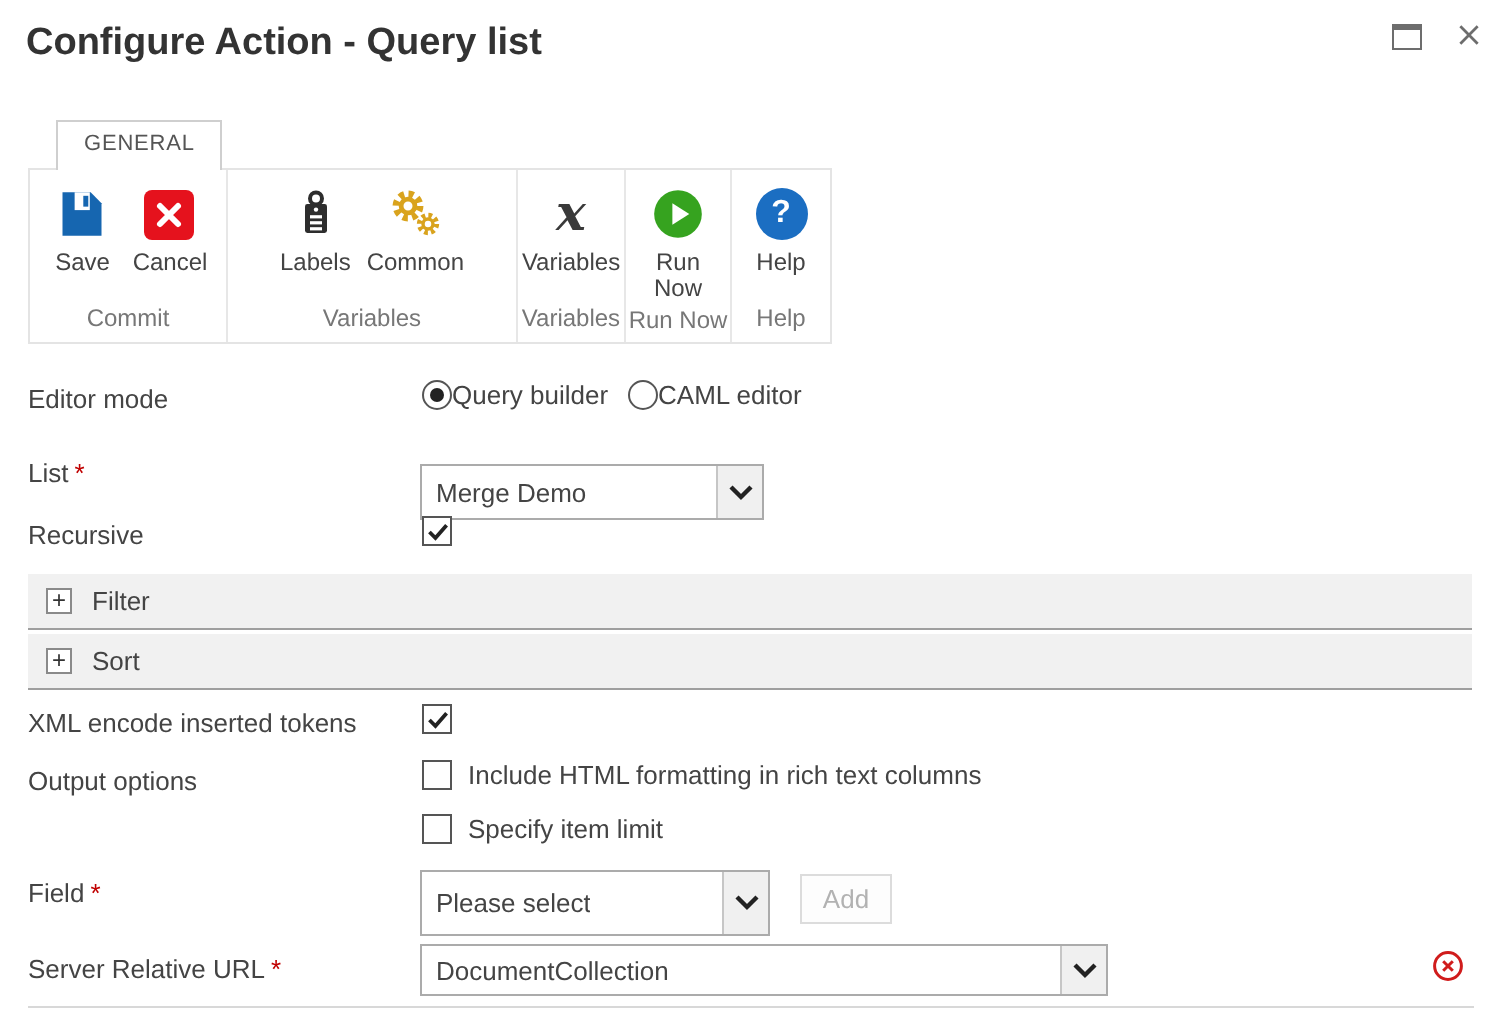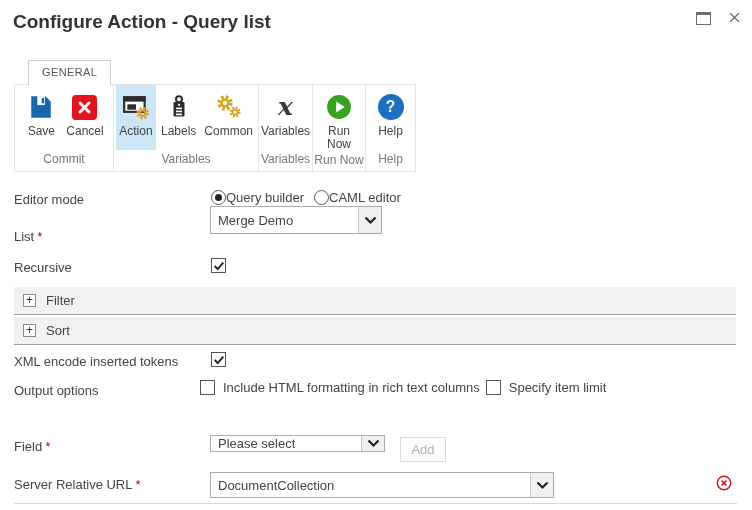--- a/index.html
+++ b/index.html
@@ -125,31 +125,20 @@
             </span>
           </span>
           <span class="rlabel">Cancel</span>
         </div>
       </div>
       <div class="rgroup-label">Commit</div>
     </div>
 
     <div class="rgroup" style="width:145px">
       <div class="rgroup-buttons">
-        <div class="rbtn selected">
-          <span class="ricon">
-            <svg width="28" height="28" viewBox="0 0 26 26">
-              <rect x="2" y="4" width="19" height="13.5" fill="#fff" stroke="#2d2d2d" stroke-width="2"></rect>
-              <rect x="1" y="3" width="21" height="5" fill="#2d2d2d"></rect>
-              <rect x="5" y="10.5" width="8" height="5" fill="#2d2d2d"></rect>
-              <use href="#gear" x="12.5" y="12" width="13.5" height="13.5" style="color:var(--gear-gold)"></use>
-            </svg>
-          </span>
-          <span class="rlabel">Action</span>
-        </div>
         <div class="rbtn">
           <span class="ricon">
             <svg width="26" height="26" viewBox="0 0 26 26">
               <circle cx="13" cy="5.2" r="3" fill="none" stroke="#2d2d2d" stroke-width="2"></circle>
               <rect x="7.5" y="8" width="11" height="14.5" rx="1.2" fill="#2d2d2d"></rect>
               <circle cx="13" cy="10.8" r="1.1" fill="#fff"></circle>
               <rect x="10" y="13.6" width="6" height="1.6" fill="#fff"></rect>
               <rect x="10" y="16.6" width="6" height="1.6" fill="#fff"></rect>
               <rect x="10" y="19.6" width="6" height="1.6" fill="#fff"></rect>
             </svg>
@@ -215,21 +204,21 @@
         <span class="dot"></span>
       </span>
     <span class="radio-label">Query builder</span>
     <span class="radio"></span>
     <span class="radio-label">CAML editor</span>
   </div>
 
   <div class="flabel" style="top:229px">
     <span>List</span><span class="req">*</span>
   </div>
-  <div class="combo" style="left:210px;top:206px;width:172px;height:28px">
+  <div class="combo" style="left:210px;top:232px;width:172px;height:28px">
     <span class="combo-text">Merge Demo</span>
     <span class="combo-arrow">
       <svg width="13" height="9" viewBox="0 0 13 9">
           <path d="M1.5 1.5 L6.5 6.5 L11.5 1.5" fill="none" stroke="#222" stroke-width="2.2"></path>
         </svg>
     </span>
   </div>
 
   <div class="flabel" style="top:260px">Recursive</div>
   <span class="checkbox" style="position:absolute;left:211px;top:258px">
@@ -248,35 +237,35 @@
   </div>
 
   <div class="flabel" style="top:354px">XML encode inserted tokens</div>
   <span class="checkbox" style="position:absolute;left:211px;top:352px">
     <svg width="12" height="12" viewBox="0 0 14 14">
         <path d="M2 7 L5.5 10.5 L12 3" fill="none" stroke="#222" stroke-width="2.2"></path>
       </svg>
   </span>
 
   <div class="flabel" style="top:383px">Output options</div>
-  <div style="position:absolute;left:200px;top:380px;display:flex;gap:6px">
+  <div style="position:absolute;left:211px;top:380px;display:flex;flex-direction:column;gap:12px">
     <div class="cb-row">
       <span class="checkbox"></span>
       <span>Include HTML formatting in rich text columns</span>
     </div>
     <div class="cb-row">
       <span class="checkbox"></span>
       <span>Specify item limit</span>
     </div>
   </div>
 
   <div class="flabel" style="top:439px">
     <span>Field</span><span class="req">*</span>
   </div>
-  <div class="combo" style="left:210px;top:435px;width:175px;height:17px">
+  <div class="combo" style="left:210px;top:435px;width:175px;height:33px">
     <span class="combo-text">Please select</span>
     <span class="combo-arrow">
       <svg width="13" height="9" viewBox="0 0 13 9">
           <path d="M1.5 1.5 L6.5 6.5 L11.5 1.5" fill="none" stroke="#222" stroke-width="2.2"></path>
         </svg>
     </span>
   </div>
   <div class="add-btn">Add</div>
 
   <div class="flabel" style="top:477px">

